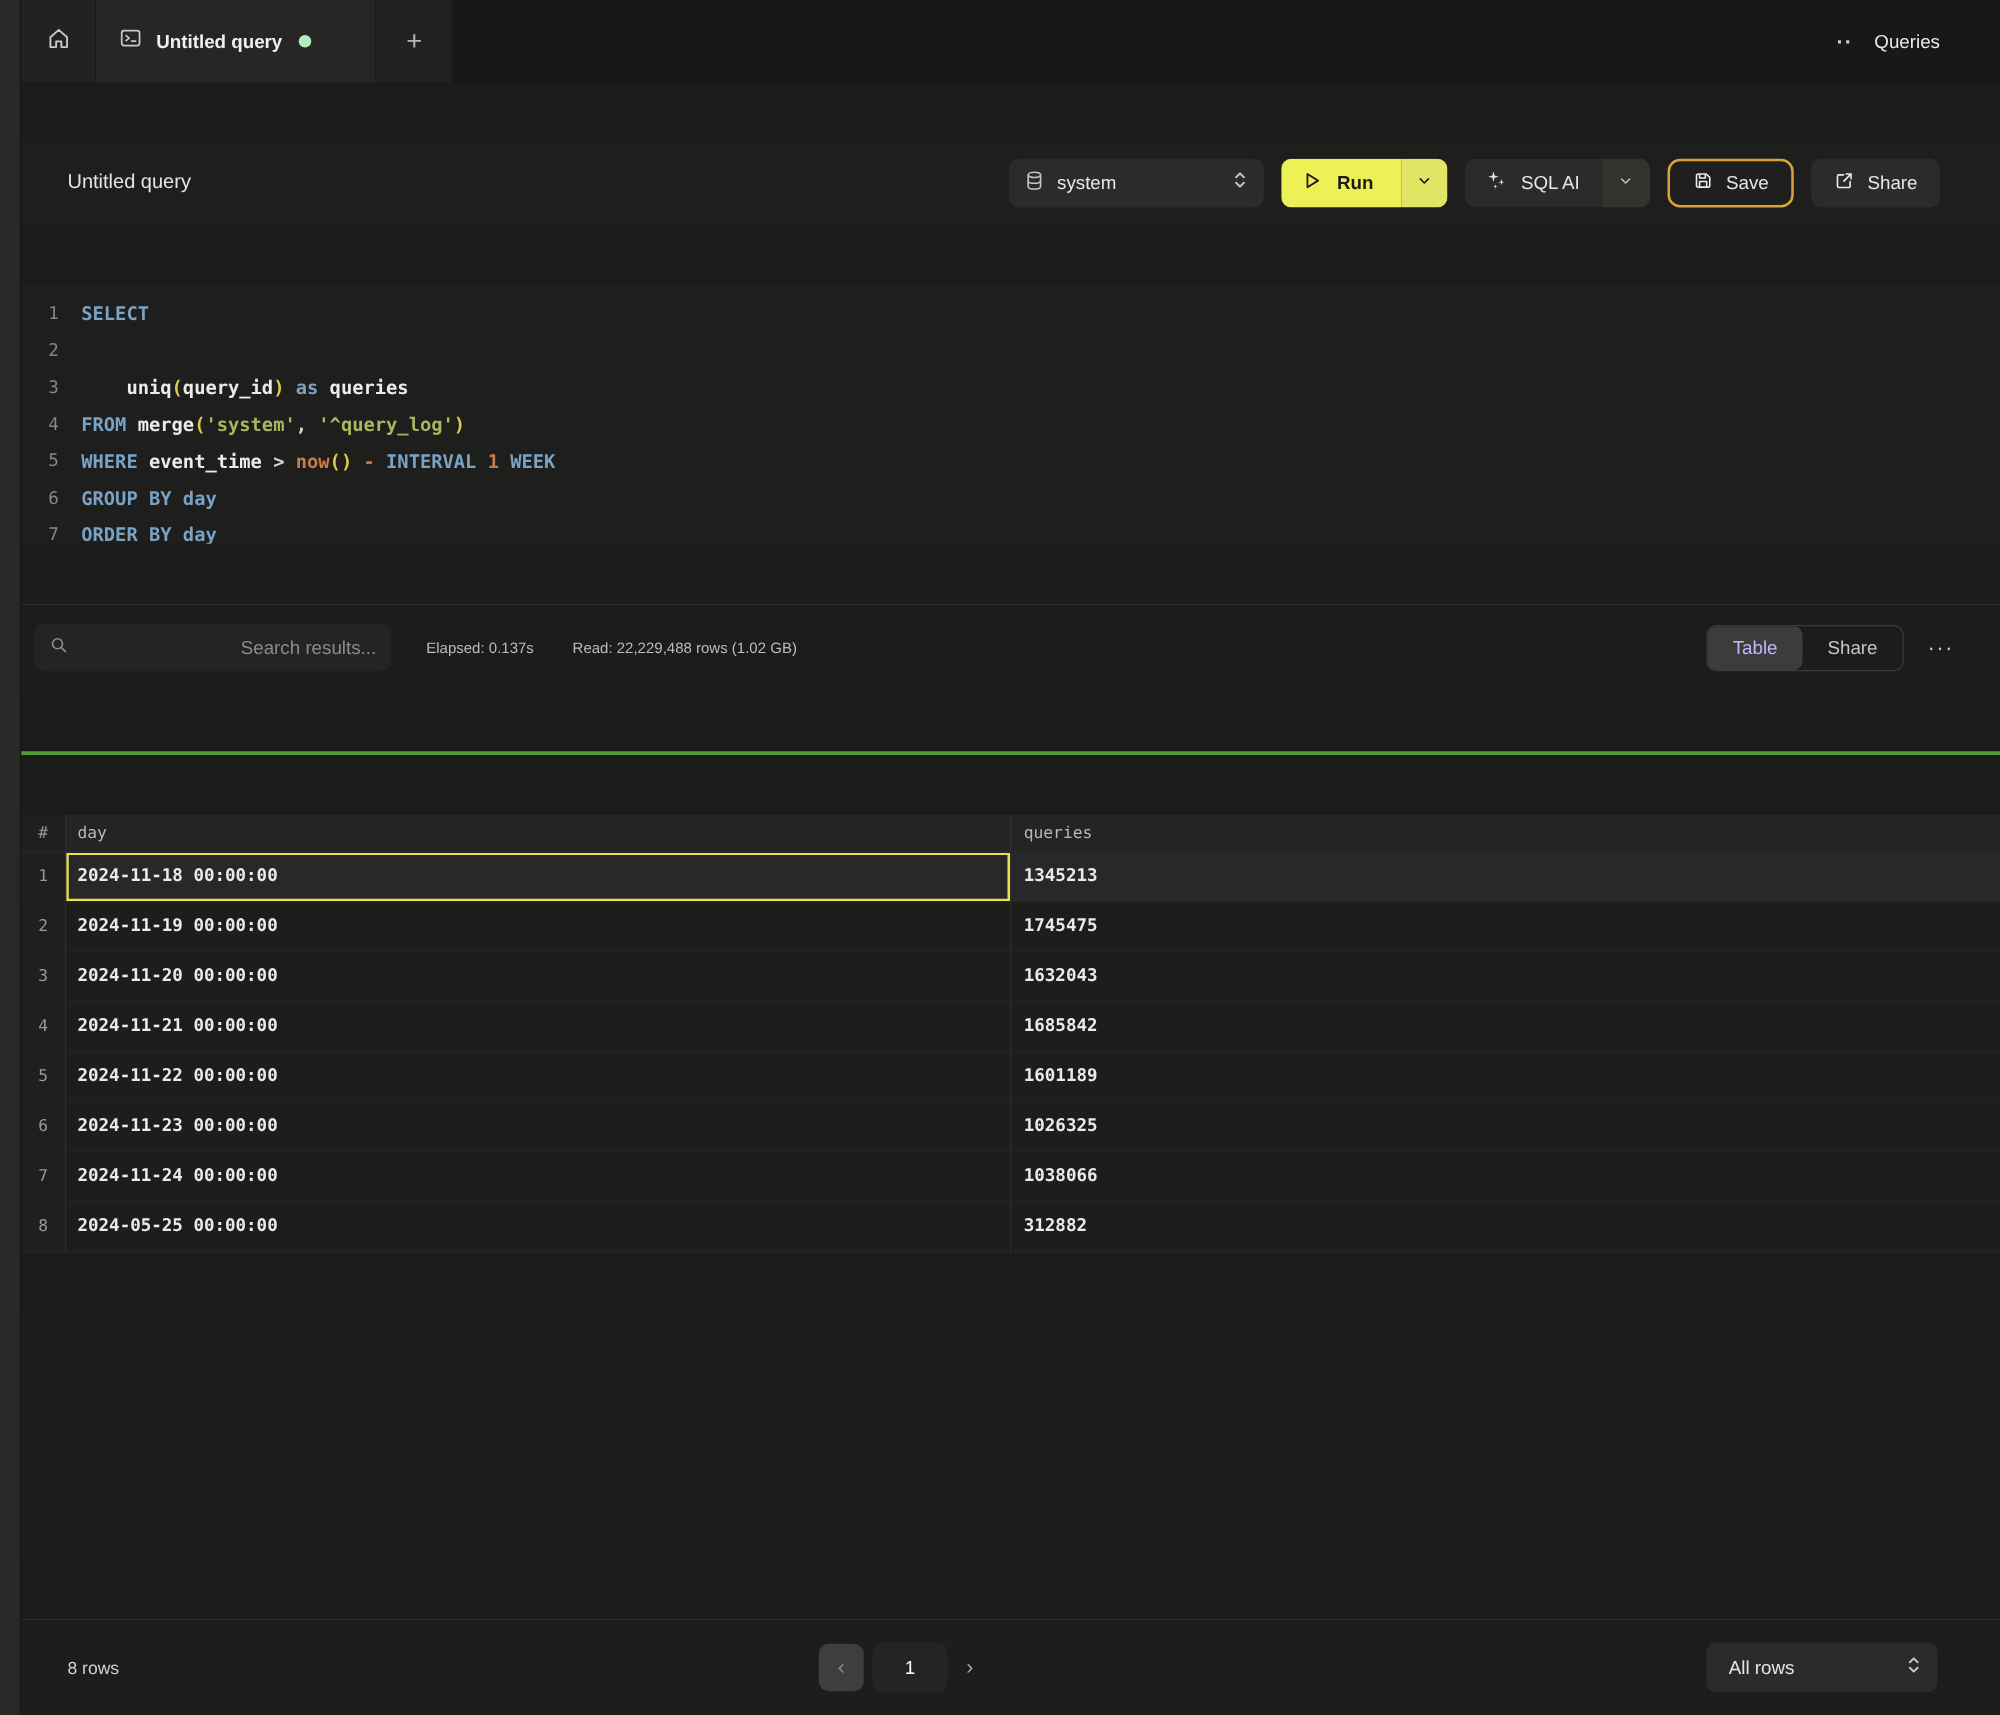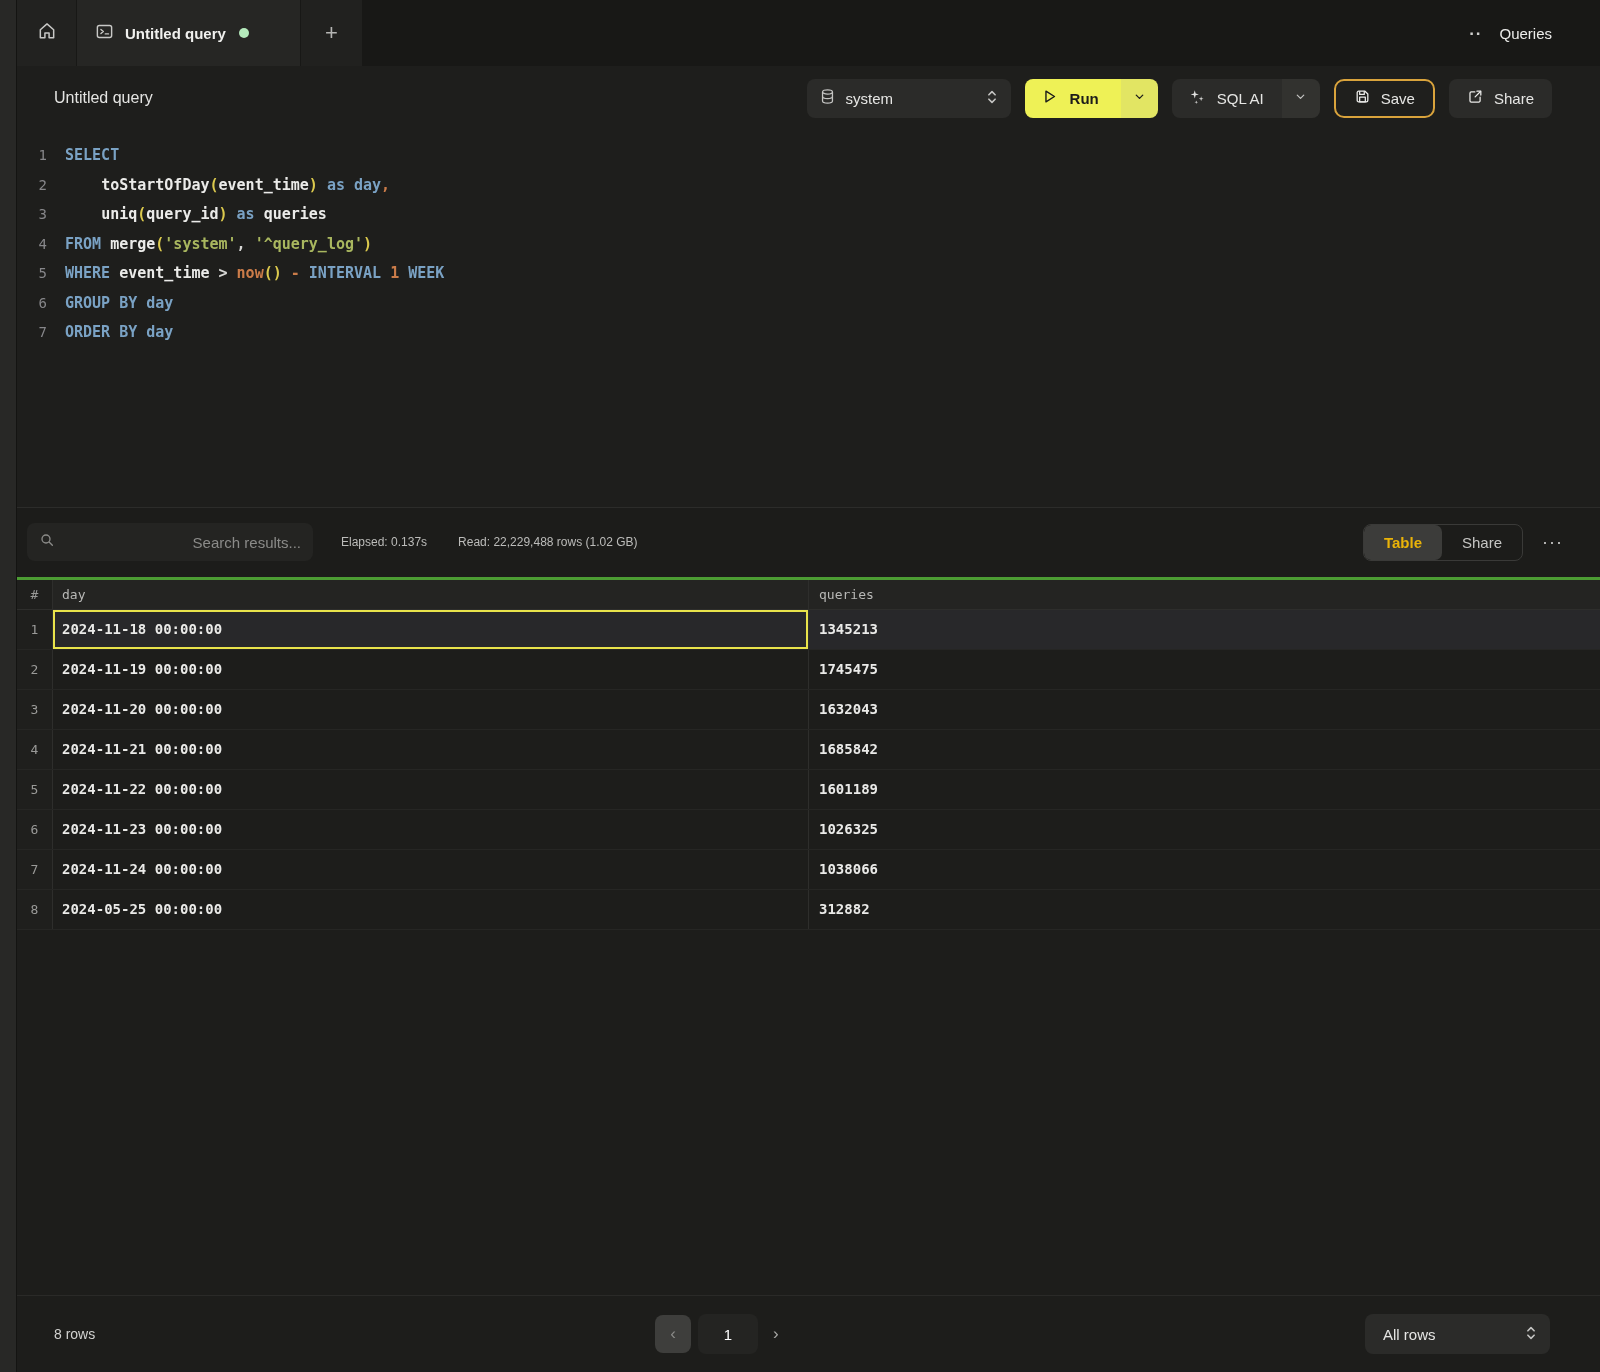--- a/index.html
+++ b/index.html
@@ -10,21 +10,21 @@
     --text:#e6e6e4; --muted:#b3b3b1; --faint:#8e8e8c;
     --yellow:#eef156; --yellow-dk:#e2e563; --amber:#d9a33c; --green-line:#4c9c33;
     --dot-green:#b5eabc; --sel-yellow:#e9e34b;
     --c-kw:#7aa2c4; --c-fn:#ebebe9; --c-par:#dbc94d; --c-str:#a9b75f; --c-op:#cb7c49; --c-pl:#d8d8d6;
   }
   *{margin:0;padding:0;box-sizing:border-box;}
   html,body{width:1600px;height:1372px;overflow:hidden;background:#1b1b19;}
   body{font-family:"Liberation Sans",sans-serif;color:var(--text);}
   .app{display:flex;width:1600px;height:1372px;}
   .left-rail{width:17px;background:#282826;border-right:1px solid var(--border-dark);flex:none;}
-  .main{flex:1;display:flex;flex-direction:column;min-width:0;}
+  .main{flex:1;display:flex;flex-direction:column;min-width:0;gap:48px;}
 
   
   .topbar{height:66px;background:var(--bg-top);display:flex;align-items:stretch;flex:none;}
   .home-btn{width:60px;background:var(--bg-home);display:flex;align-items:center;justify-content:center;cursor:pointer;border-right:1px solid var(--bg-top);}
   .tab{width:223px;background:var(--bg-tab);display:flex;align-items:center;gap:11px;padding:0 18px;cursor:pointer;}
   .tab-label{font-size:15px;font-weight:600;color:#f0f0ee;}
   .dot{width:10px;height:10px;border-radius:50%;background:var(--dot-green);margin-left:2px;}
   .newtab{width:62px;background:#21211f;display:flex;align-items:center;justify-content:center;font-size:22px;font-weight:300;color:#b5b5b3;cursor:pointer;border-left:1px solid var(--bg-top);}
   .topbar-spacer{flex:1;}
   .queries-btn{display:flex;align-items:center;gap:17px;padding:0 48px 0 0;cursor:pointer;}
@@ -58,21 +58,21 @@
   
   .results-bar{height:70px;background:var(--bg-resultsbar);border-top:1px solid #2c2c2a;display:flex;align-items:center;padding:0 35px 0 10px;flex:none;}
   .search-box{width:286px;height:38px;background:#242422;border-radius:8px;display:flex;align-items:center;padding:0 12px;gap:9px;}
   .search-box input{background:transparent;border:none;outline:none;color:var(--text);font-size:15px;font-family:"Liberation Sans",sans-serif;width:100%;text-align:right;}
   .search-box input::placeholder{color:#8b8b89;}
   .stat{font-size:12px;color:#bcbcba;margin-left:28px;}
   .stat.read{margin-left:31px;}
   .results-right{margin-left:auto;display:flex;align-items:center;gap:17px;}
   .segmented{display:flex;border:1px solid #3a3a38;border-radius:8px;overflow:hidden;}
   .seg{padding:9px 20px;font-size:15px;color:#c5c5c3;cursor:pointer;background:transparent;border:none;font-family:"Liberation Sans",sans-serif;}
-  .seg.active{background:var(--bg-seg-active);color:#eab308;font-weight:700;border-radius:7px;}
+  .seg.active{background:var(--bg-seg-active);color:#c4b5fd;font-weight:400;border-radius:7px;}
   .more-btn{color:#c9c9c7;font-size:18px;letter-spacing:1px;cursor:pointer;line-height:1;padding:4px 2px;}
   .green-divider{height:3px;background:var(--green-line);flex:none;}
 
   
   .rtable{flex:none;font-family:"DejaVu Sans Mono",monospace;}
   .trow{display:grid;grid-template-columns:35px 756px 1fr;height:40px;background:var(--bg-row);border-bottom:1px solid #262624;}
   .trow.header{height:30px;background:var(--bg-table-header);border-bottom:1px solid #2e2e2c;}
   .trow.selected{background:var(--bg-row-sel);}
   .cell{display:flex;align-items:center;padding-left:9px;font-size:14px;font-weight:700;color:#eaeae8;border-left:1px solid #2e2e2c;overflow:hidden;white-space:nowrap;}
   .cell.queries{padding-left:10px;}
@@ -215,21 +215,20 @@
     </div>
 
     <div class="editor">
       <div id="code-lines">
           <div class="code-line">
             <span class="line-no">1</span>
             <span class="code-content"><span class="tok-kw">SELECT</span></span>
           </div>
           <div class="code-line">
             <span class="line-no">2</span>
-            <span class="code-content"><span class="tok-sp">    </span><span class="tok-fn">toStartOfDay</span><span class="tok-par">(</span><span class="tok-fn">event_time</span><span class="tok-par">)</span><span class="tok-pl"> </span><span class="tok-kw">as</span><span class="tok-pl"> </span><span class="tok-kw">day</span><span class="tok-op">,</span></span>
           </div>
           <div class="code-line">
             <span class="line-no">3</span>
             <span class="code-content"><span class="tok-sp">    </span><span class="tok-fn">uniq</span><span class="tok-par">(</span><span class="tok-fn">query_id</span><span class="tok-par">)</span><span class="tok-pl"> </span><span class="tok-kw">as</span><span class="tok-pl"> </span><span class="tok-fn">queries</span></span>
           </div>
           <div class="code-line">
             <span class="line-no">4</span>
             <span class="code-content"><span class="tok-kw">FROM</span><span class="tok-pl"> </span><span class="tok-fn">merge</span><span class="tok-par">(</span><span class="tok-str">'system'</span><span class="tok-pl">, </span><span class="tok-str">'^query_log'</span><span class="tok-par">)</span></span>
           </div>
           <div class="code-line">

